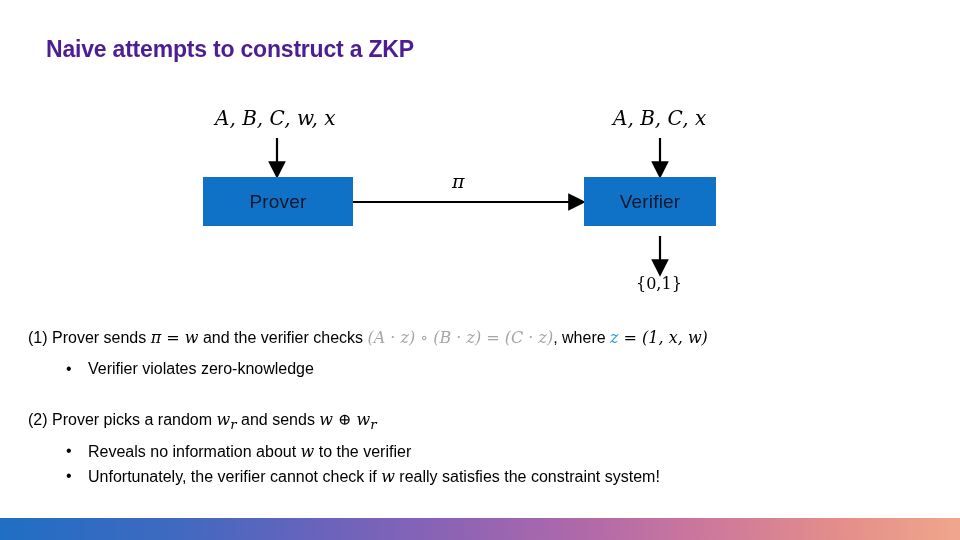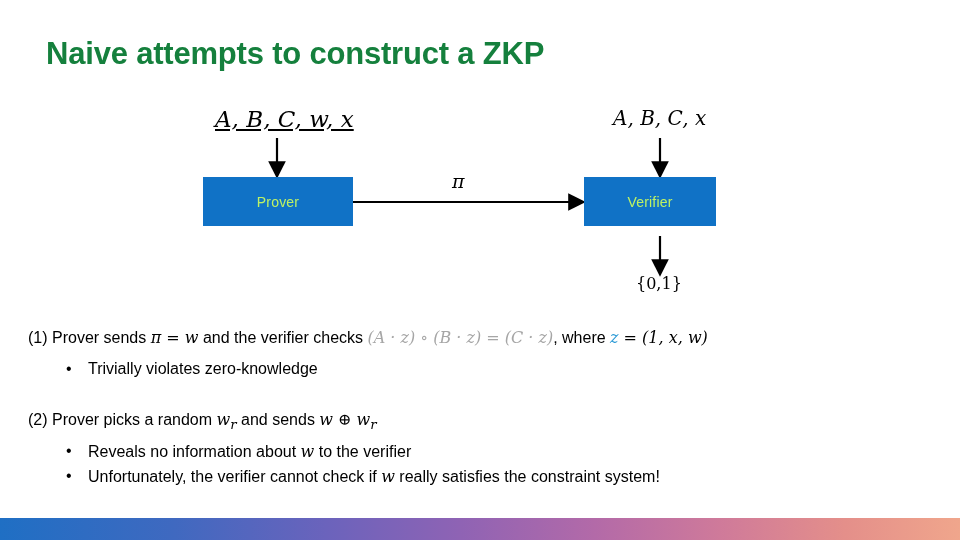--- a/index.html
+++ b/index.html
@@ -18,50 +18,49 @@
   .slide {
     position: absolute;
     left: 0; top: 0;
     width: 960px;
     height: 540px;
   }
   .title {
     position: absolute;
     left: 46px;
     top: 36px;
-    font-size: 31px;
+    font-size: 23px;
     font-weight: bold;
     letter-spacing: -0.2px;
-    color: #15803d;
+    color: #4c1d95;
   }
 
   
   .diagram { position: absolute; left: 0; top: 0; width: 960px; height: 320px; }
 
   .math { font-family: "DejaVu Serif", serif; font-style: italic; }
   .math-up { font-family: "DejaVu Serif", serif; font-style: normal; }
 
   .label-prover-in {
     position: absolute;
     left: 215px; top: 106px;
-    font-size: 23px;
+    font-size: 20px;
     white-space: nowrap;
-    text-decoration: underline;
   }
   .label-verifier-in {
     position: absolute;
     left: 613px; top: 106px;
     font-size: 20px;
     white-space: nowrap;
   }
   .box {
     position: absolute;
     background: #1072C6;
-    color: #bef264;
-    font-size: 14px;
+    color: #0f172a;
+    font-size: 19px;
     display: flex;
     align-items: center;
     justify-content: center;
     letter-spacing: 0.2px;
   }
   .box-prover { left: 203px; top: 177px; width: 150px; height: 49px; }
   .box-verifier { left: 584px; top: 177px; width: 132px; height: 49px; }
 
   .pi-label {
     position: absolute;
@@ -161,21 +160,21 @@
     <div class="out-label math-up">{0,1}</div>
   </div>
 
   <div class="body">
 
     <div class="para p1">
       <span>(1) Prover sends </span><span class="math">π = w</span><span> and the verifier checks </span><span class="math grey">(A · z) ∘ (B · z) = (C · z)</span><span>, where </span><span class="math blue">z</span><span class="math"> = (1, x, w)</span>
     </div>
 
     <div class="bullet b1">
-      <span>Trivially violates zero-knowledge</span>
+      <span>Verifier violates zero-knowledge</span>
     </div>
 
     <div class="para p2">
       <span>(2) Prover picks a random </span><span class="math">w</span><sub class="math">r</sub><span> and sends </span><span class="math">w ⊕ w</span><sub class="math">r</sub>
     </div>
 
     <div class="bullet b2">
       <span>Reveals no information about </span><span class="math">w</span><span> to the verifier</span>
     </div>
 

